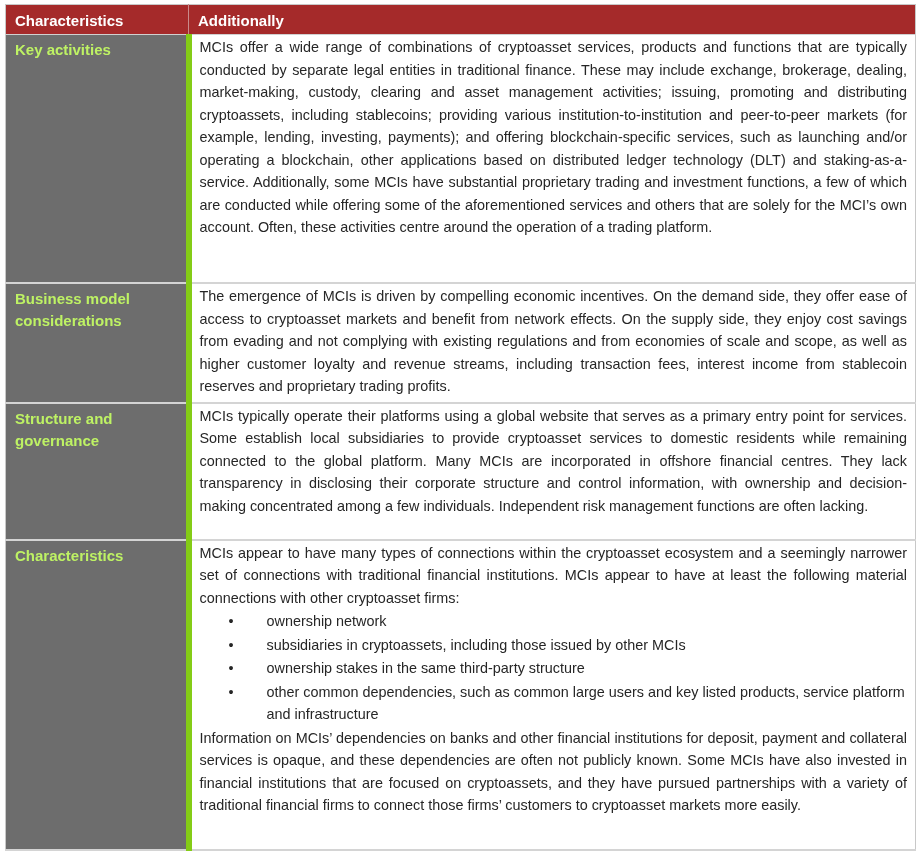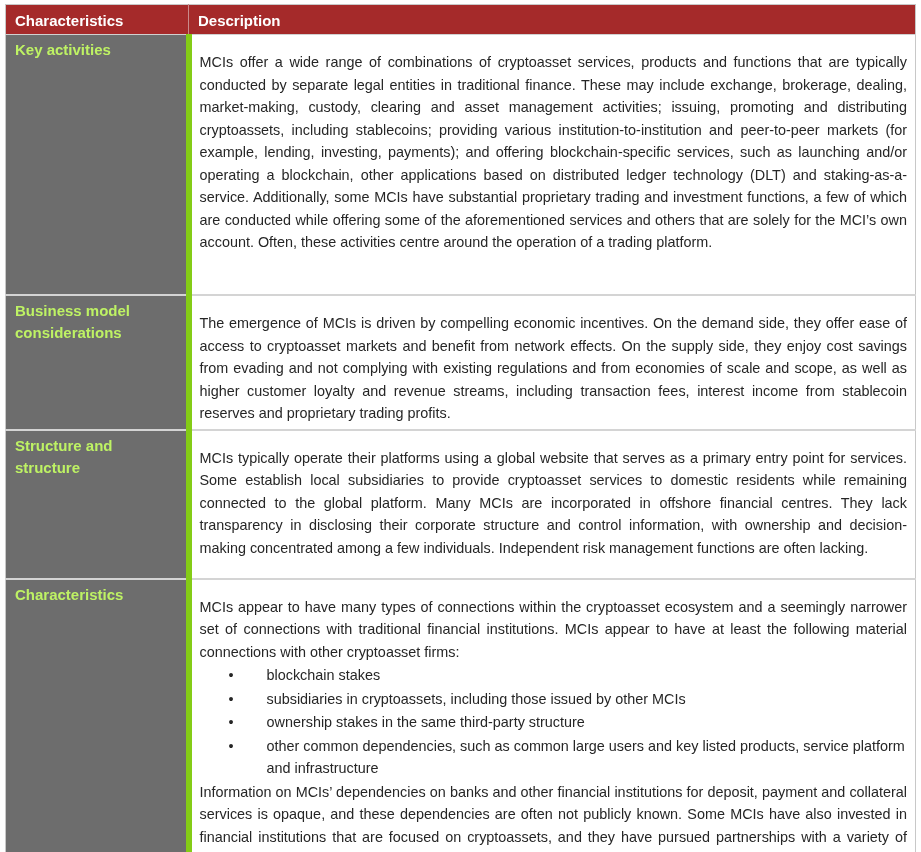--- a/index.html
+++ b/index.html
@@ -48,21 +48,21 @@
     font-size: 15px;
     line-height: 22px;
     padding: 4px 9px 4px 9px;
     border-right: 6px solid #84cc16;
   }
   .table td.desc {
     background: #ffffff;
     color: #262626;
     font-size: 14.4px;
     line-height: 22.5px;
-    padding: 16px 8px 4px 8px;
+    padding: 1px 8px 4px 8px;
     text-align: justify;
   }
   .desc p { margin: 0; }
   .desc ul {
     margin: 0;
     padding: 0 0 0 27px;
     list-style: none;
   }
   .desc ul li {
     position: relative;
@@ -85,50 +85,50 @@
 <body>
 
 <table class="table">
   <colgroup>
       <col class="c1">
       <col class="c2">
     </colgroup>
   <thead>
     <tr>
       <th>Characteristics</th>
-      <th>Description</th>
+      <th>Additionally</th>
     </tr>
   </thead>
   <tbody>
     <tr class="row-key">
       <td class="label">Key activities</td>
       <td class="desc">
         <p>MCIs offer a wide range of combinations of cryptoasset services, products and functions that are typically conducted by separate legal entities in traditional finance. These may include exchange, brokerage, dealing, market-making, custody, clearing and asset management activities; issuing, promoting and distributing cryptoassets, including stablecoins; providing various institution-to-institution and peer-to-peer markets (for example, lending, investing, payments); and offering blockchain-specific services, such as launching and/or operating a blockchain, other applications based on distributed ledger technology (DLT) and staking-as-a-service. Additionally, some MCIs have substantial proprietary trading and investment functions, a few of which are conducted while offering some of the aforementioned services and others that are solely for the MCI’s own account. Often, these activities centre around the operation of a trading platform.</p>
       </td>
     </tr>
     <tr class="row-biz">
       <td class="label">Business model considerations</td>
       <td class="desc">
         <p>The emergence of MCIs is driven by compelling economic incentives. On the demand side, they offer ease of access to cryptoasset markets and benefit from network effects. On the supply side, they enjoy cost savings from evading and not complying with existing regulations and from economies of scale and scope, as well as higher customer loyalty and revenue streams, including transaction fees, interest income from stablecoin reserves and proprietary trading profits.</p>
       </td>
     </tr>
     <tr class="row-struct">
-      <td class="label">Structure and structure</td>
+      <td class="label">Structure and governance</td>
       <td class="desc">
         <p>MCIs typically operate their platforms using a global website that serves as a primary entry point for services. Some establish local subsidiaries to provide cryptoasset services to domestic residents while remaining connected to the global platform. Many MCIs are incorporated in offshore financial centres. They lack transparency in disclosing their corporate structure and control information, with ownership and decision-making concentrated among a few individuals. Independent risk management functions are often lacking.</p>
       </td>
     </tr>
     <tr class="row-inter">
       <td class="label">Characteristics</td>
       <td class="desc">
         <p>MCIs appear to have many types of connections within the cryptoasset ecosystem and a seemingly narrower set of connections with traditional financial institutions. MCIs appear to have at least the following material connections with other cryptoasset firms:</p>
         <ul>
           <li>
             <span class="bullet">•</span>
-            <span>blockchain stakes</span>
+            <span>ownership network</span>
           </li>
           <li>
             <span class="bullet">•</span>
             <span>subsidiaries in cryptoassets, including those issued by other MCIs</span>
           </li>
           <li>
             <span class="bullet">•</span>
             <span>ownership stakes in the same third-party structure</span>
           </li>
           <li>

